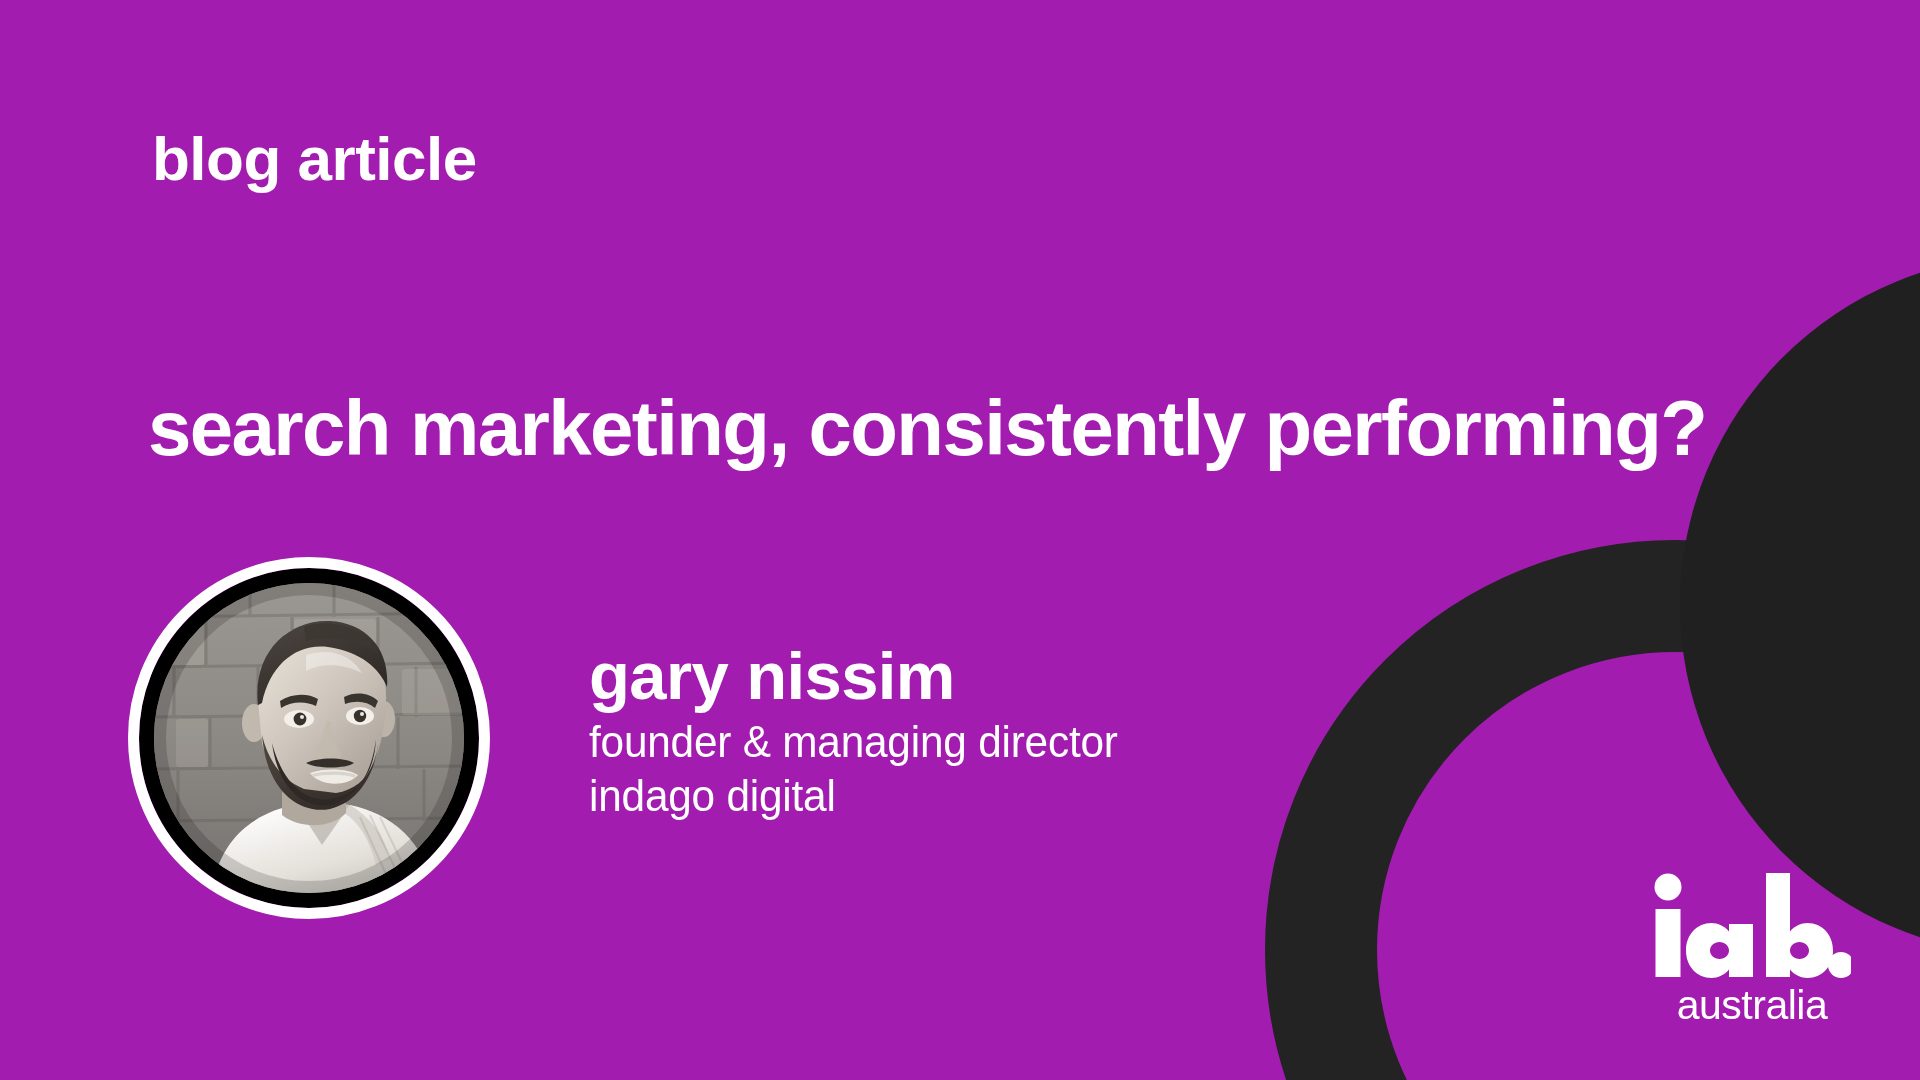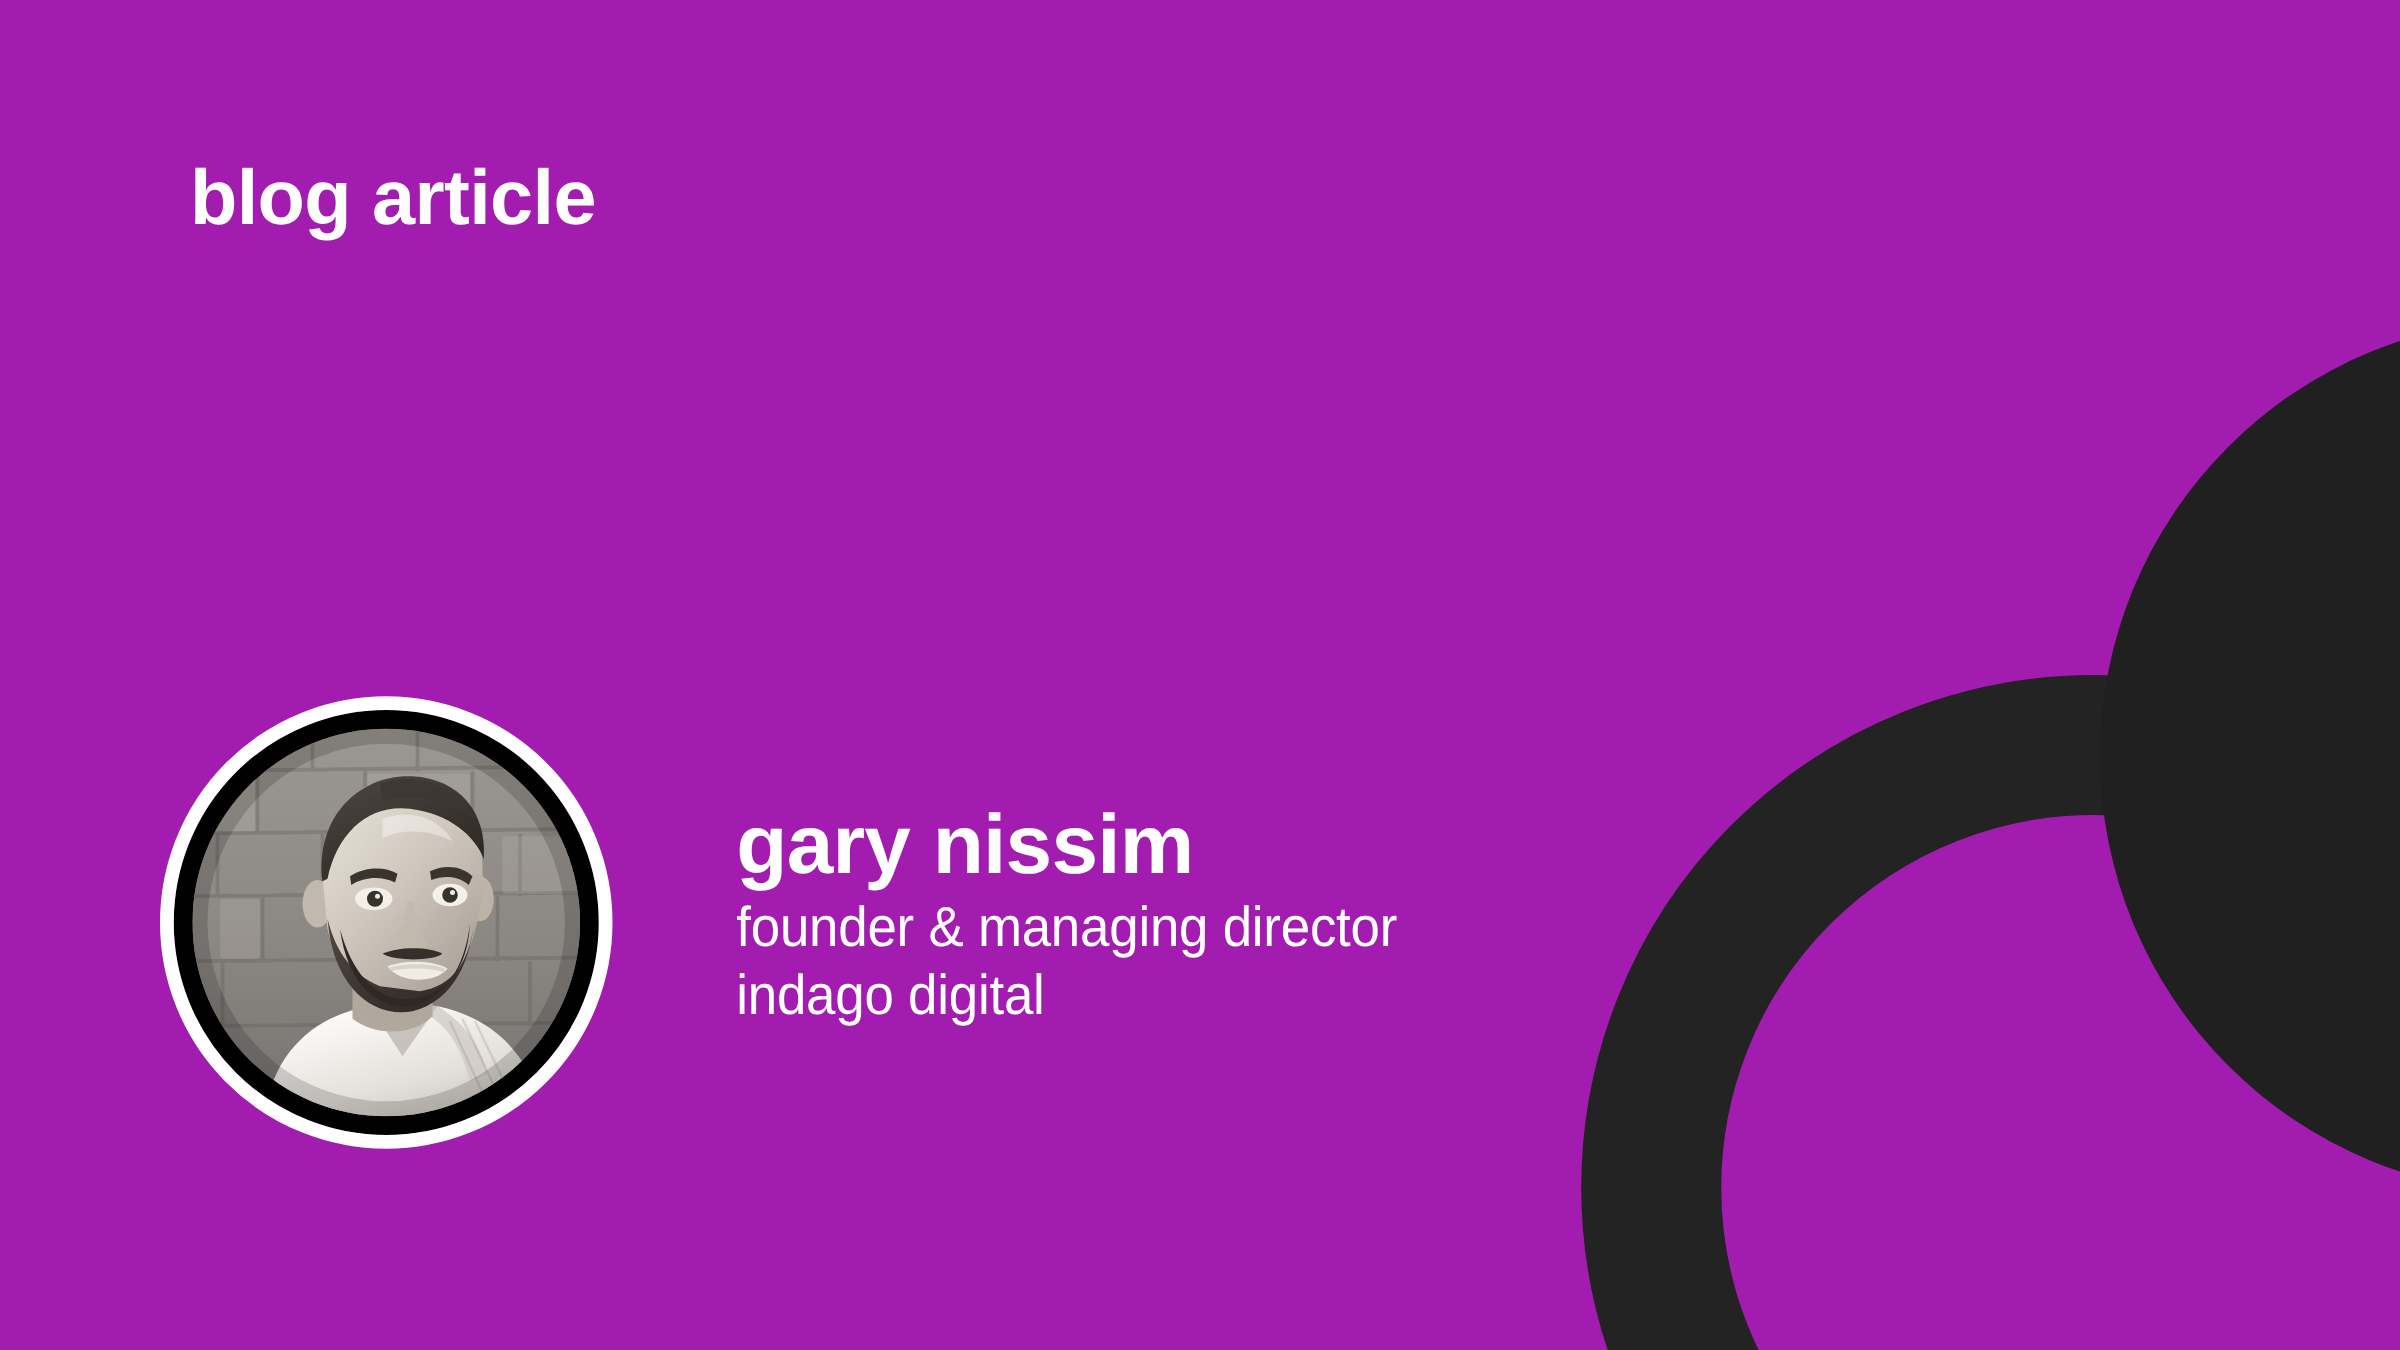--- a/index.html
+++ b/index.html
@@ -148,20 +148,21 @@
 
 <div id="card">
 
   <div class="bg-layer">
     <div class="bg-ring"></div>
     <div class="bg-circle"></div>
   </div>
 
   <div class="eyebrow">blog article</div>
 
+  <h1 class="headline">search marketing, consistently performing?</h1>
 
   <div class="portrait-wrap">
     <div class="portrait-gap"></div>
     <div class="portrait-photo">
       <svg viewBox="0 0 310 310" preserveAspectRatio="xMidYMid slice" aria-hidden="true">
         <defs>
           <linearGradient id="brickG" x1="0" y1="0" x2="0" y2="1">
             <stop offset="0%" stop-color="#9b9792"></stop>
             <stop offset="55%" stop-color="#8b8783"></stop>
             <stop offset="100%" stop-color="#767370"></stop>
@@ -260,14 +261,32 @@
     </div>
     <div class="portrait-ring"></div>
   </div>
 
   <div class="byline">
     <div class="byline-name">gary nissim</div>
     <div class="byline-role">founder &amp; managing director</div>
     <div class="byline-org">indago digital</div>
   </div>
 
+  <div class="logo">
+    <svg viewBox="0 0 200 152" aria-hidden="true">
+      <g fill="#ffffff">
+
+        <circle cx="17" cy="14" r="13.5"></circle>
+        <rect x="4.5" y="36" width="25" height="68"></rect>
+
+        <path d="M68 104 L68 96.5 C63.5 102, 57 105, 50.5 105 C36 105, 25 93.5, 25 77.5 C25 61.5, 36 50, 50.5 50 C57 50, 63.5 53, 68 58.5 L68 51 L92 51 L92 104 Z
+                 M58.5 86 C63.8 86, 68 82.2, 68 77.5 C68 72.8, 63.8 69, 58.5 69 C53.2 69, 49 72.8, 49 77.5 C49 82.2, 53.2 86, 58.5 86 Z" transform="translate(10,0)"></path>
+
+        <path d="M105 104 L105 0 L129 0 L129 58.5 C133.5 53, 140 50, 146.5 50 C161 50, 172 61.5, 172 77.5 C172 93.5, 161 105, 146.5 105 C140 105, 133.5 102, 129 96.5 L129 104 Z
+                 M138.5 86 C143.8 86, 148 82.2, 148 77.5 C148 72.8, 143.8 69, 138.5 69 C133.2 69, 129 72.8, 129 77.5 C129 82.2, 133.2 86, 138.5 86 Z" transform="translate(10,0)"></path>
+
+        <circle cx="190" cy="92" r="13"></circle>
+      </g>
+      <text x="101" y="146" text-anchor="middle" fill="#ffffff" font-family="Liberation Sans, sans-serif" font-size="41" letter-spacing="-0.5">australia</text>
+    </svg>
+  </div>
 
 </div>
 
 </body></html>

